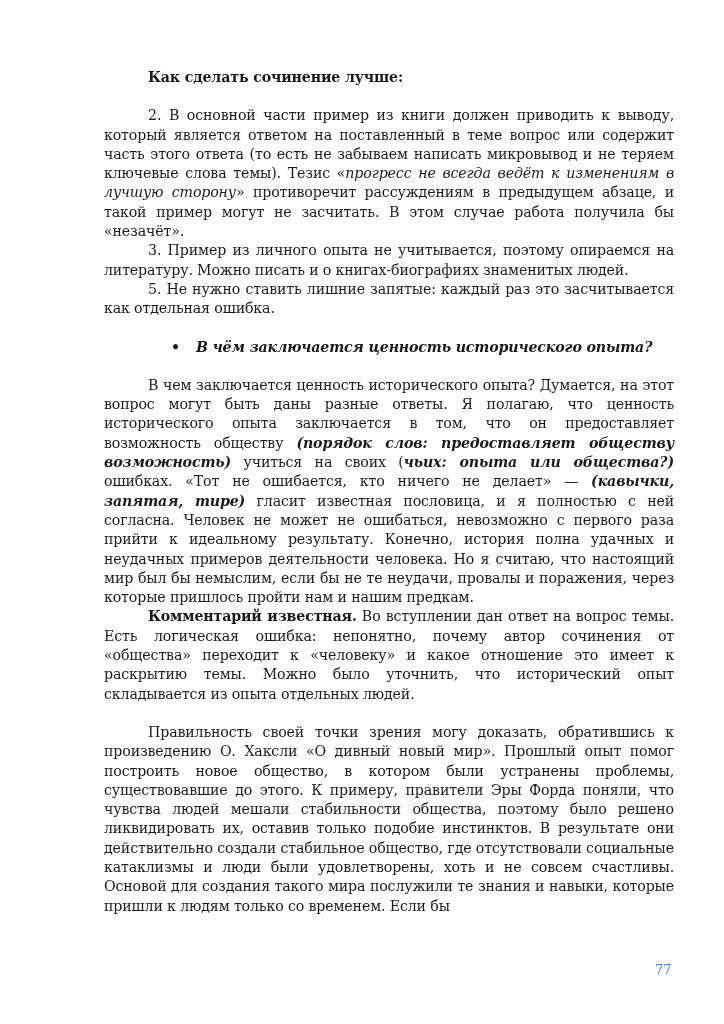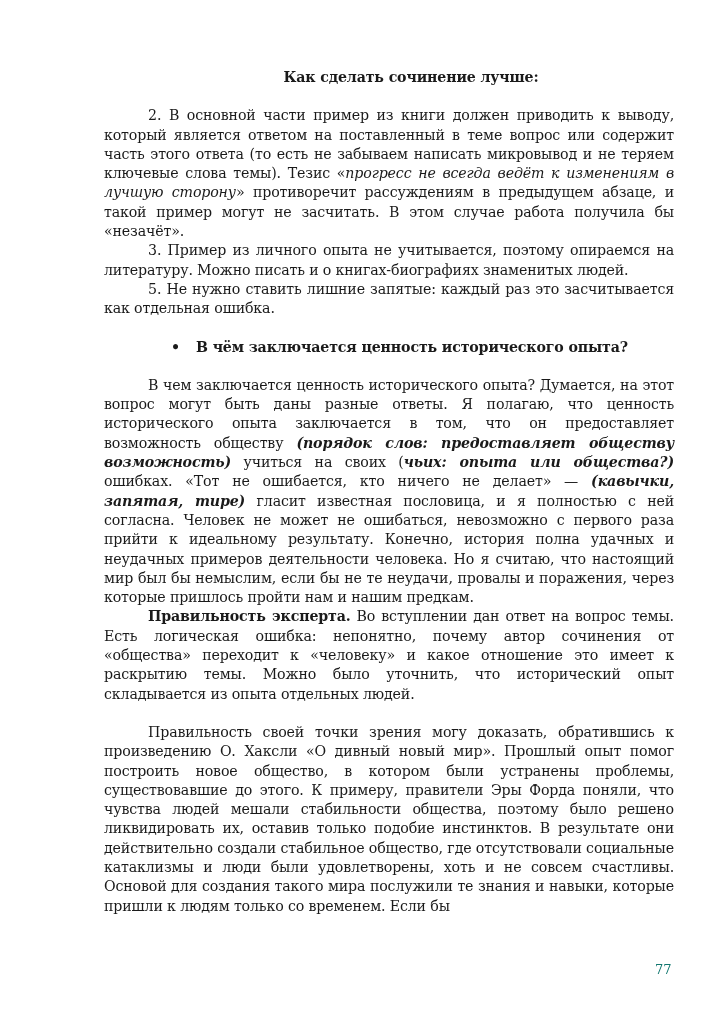--- a/index.html
+++ b/index.html
@@ -4,50 +4,50 @@
 <style>
   html, body { margin: 0; padding: 0; background: #ffffff; }
   body { width: 724px; height: 1024px; position: relative; overflow: hidden; }
   .page {
     position: absolute; left: 104px; top: 68px; width: 570px;
     font-family: "DejaVu Serif", "Liberation Serif", serif;
     font-size: 14.2px; line-height: 19.3px; color: #1a1a1a;
     letter-spacing: -0.15px;
   }
   p { margin: 0; text-align: justify; text-indent: 44px; }
-  .heading { font-weight: bold; text-indent: 44px; margin-bottom: 19px; text-align: center; }
+  .heading { font-weight: bold; text-indent: 44px; margin-bottom: 19px; }
   .bullet-heading { font-weight: bold; margin: 19px 0 19px 0; padding-left: 67px; text-indent: 0; position: relative; }
   .bullet-heading .dot { position: absolute; left: 67px; top: 0; }
-  .bullet-heading .txt { padding-left: 25px; }
+  .bullet-heading .txt { padding-left: 25px; font-style: italic; }
   .gap { height: 19px; }
   i { font-style: italic; }
   b.ann { font-weight: bold; font-style: italic; }
   .page-number {
     position: absolute; left: 655px; top: 962px;
     font-family: "DejaVu Serif", "Liberation Serif", serif;
-    font-size: 13px; color: #0f766e;
+    font-size: 13px; color: #3b82f6;
   }
 </style>
 </head>
 <body>
 
 <div class="page">
   <div class="heading">Как сделать сочинение лучше:</div>
 
   <p><span>2. В основной части пример из книги должен приводить к выводу, который является ответом на поставленный в теме вопрос или содержит часть этого ответа (то есть не забываем написать микровывод и не теряем ключевые слова темы). Тезис «</span><i>прогресс не всегда ведёт к изменениям в лучшую сторону</i><span>» противоречит рассуждениям в предыдущем абзаце, и такой пример могут не засчитать. В этом случае работа получила бы «незачёт».</span></p>
   <p>3. Пример из личного опыта не учитывается, поэтому опираемся на литературу. Можно писать и о книгах-биографиях знаменитых людей.</p>
   <p>5. Не нужно ставить лишние запятые: каждый раз это засчитывается как отдельная ошибка.</p>
 
   <div class="bullet-heading">
     <span class="dot">•</span>
     <span class="txt">В чём заключается ценность исторического опыта?</span>
   </div>
 
   <p><span>В чем заключается ценность исторического опыта? Думается, на этот вопрос могут быть даны разные ответы. Я полагаю, что ценность исторического опыта заключается в том, что он предоставляет возможность обществу </span><b class="ann">(порядок слов: предоставляет обществу возможность)</b><span> учиться на своих (</span><b class="ann">чьих: опыта или общества?)</b><span> ошибках. «Тот не ошибается, кто ничего не делает» — </span><b class="ann">(кавычки, запятая, тире)</b><span> гласит известная пословица, и я полностью с ней согласна. Человек не может не ошибаться, невозможно с первого раза прийти к идеальному результату. Конечно, история полна удачных и неудачных примеров деятельности человека. Но я считаю, что настоящий мир был бы немыслим, если бы не те неудачи, провалы и поражения, через которые пришлось пройти нам и нашим предкам.</span></p>
 
-  <p><b>Правильность эксперта.</b><span> Во вступлении дан ответ на вопрос темы. Есть логическая ошибка: непонятно, почему автор сочинения от «общества» переходит к «человеку» и какое отношение это имеет к раскрытию темы. Можно было уточнить, что исторический опыт складывается из опыта отдельных людей.</span></p>
+  <p><b>Комментарий известная.</b><span> Во вступлении дан ответ на вопрос темы. Есть логическая ошибка: непонятно, почему автор сочинения от «общества» переходит к «человеку» и какое отношение это имеет к раскрытию темы. Можно было уточнить, что исторический опыт складывается из опыта отдельных людей.</span></p>
 
   <div class="gap"></div>
 
   <p>Правильность своей точки зрения могу доказать, обратившись к произведению О. Хаксли «О дивный новый мир». Прошлый опыт помог построить новое общество, в котором были устранены проблемы, существовавшие до этого. К примеру, правители Эры Форда поняли, что чувства людей мешали стабильности общества, поэтому было решено ликвидировать их, оставив только подобие инстинктов. В результате они действительно создали стабильное общество, где отсутствовали социальные катаклизмы и люди были удовлетворены, хоть и не совсем счастливы. Основой для создания такого мира послужили те знания и навыки, которые пришли к людям только со временем. Если бы</p>
 </div>
 
 <div class="page-number">77</div>
 
 </body></html>

